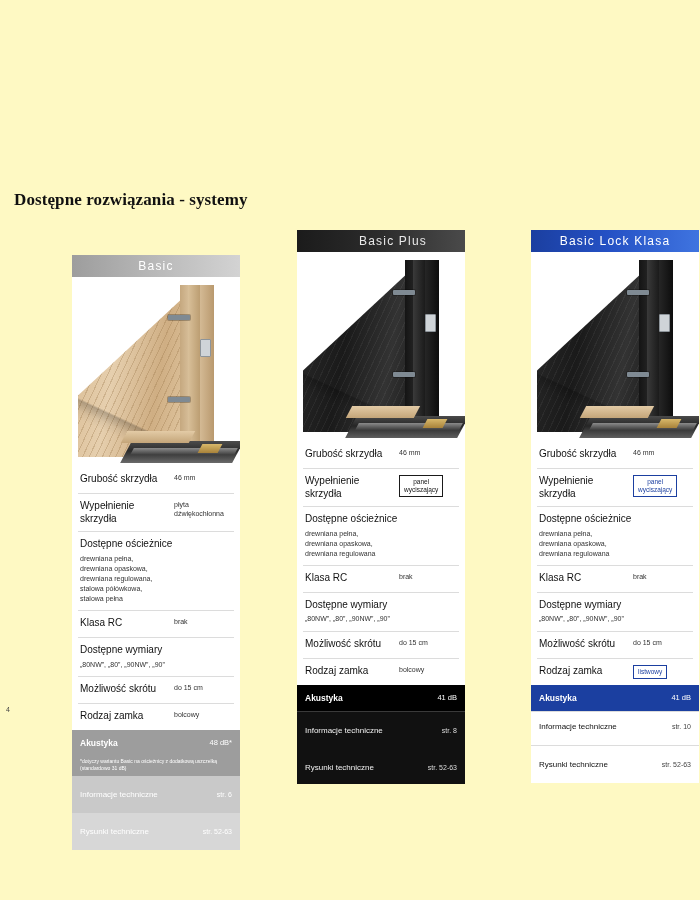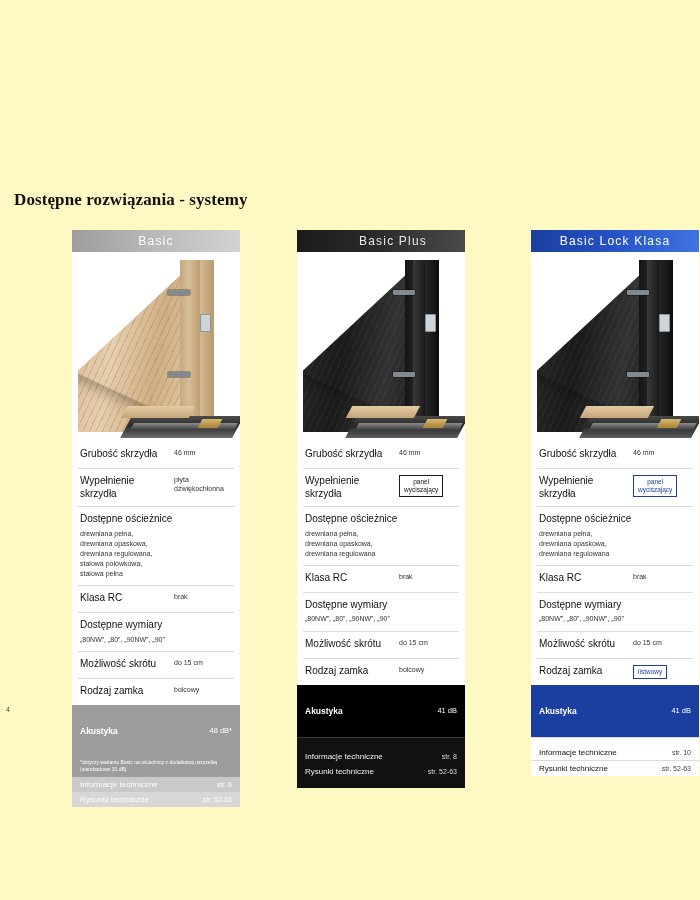--- a/index.html
+++ b/index.html
@@ -53,20 +53,21 @@
     height: 22px;
     line-height: 22px;
     text-align: center;
     font-size: 12px;
     letter-spacing: 1.2px;
     font-weight: normal;
   }
   .hdr-basic {
     background: linear-gradient(to right, #9d9d9d 0%, #b6b6b6 45%, #d3d3d3 100%);
     color: #ffffff;
+    margin-top: 25px;
   }
   .hdr-dark {
     background: linear-gradient(to right, #1b1b1b 0%, #2c2c2c 50%, #4a4a4a 100%);
     color: #e9e9e9;
     padding-left: 24px;
   }
   .hdr-blue {
     background: linear-gradient(to right, #1b3fa0 0%, #2450c4 45%, #3f74e0 100%);
     color: #ffffff;
   }
@@ -260,21 +261,21 @@
     border: 1px solid #1b3fa0;
     color: #1b3fa0;
     background: #ffffff;
   }
 
   
   .band {
     display: flex;
     align-items: center;
     justify-content: space-between;
-    padding: 21px 8px;
+    padding: 8px 8px;
     font-size: 8.5px;
     font-weight: bold;
   }
   .band-grey  { background: #9d9d9d; color: #ffffff; }
   .band-dark  { background: #000000; color: #ffffff; }
   .band-blue  { background: #1b3fa0; color: #ffffff; }
   .band .band-value { font-weight: normal; font-size: 7.5px; }
 
   .band-note {
     font-size: 5px;
@@ -282,21 +283,21 @@
     padding: 2px 8px 5px 8px;
     color: #ffffff;
   }
   .band-note.grey { background: #9d9d9d; }
 
   
   .foot-row {
     display: flex;
     align-items: center;
     justify-content: space-between;
-    padding: 3px 8px;
+    padding: 14px 8px;
     font-size: 8px;
   }
   .foot-grey  { background: #c9c9c9; color: #ffffff; }
   .foot-grey2 { background: #d7d7d7; color: #ffffff; }
   .foot-dark  { background: #111111; color: #f0f0f0; border-top: 1px solid #3a3a3a; }
   .foot-white { background: #ffffff; color: #111111; border-top: 1px solid #dcdcdc; }
   .foot-label { font-weight: normal; }
   .foot-value { font-size: 7px; }
   .foot-dark .foot-value { color: #dddddd; }
   .foot-white .foot-value { color: #444444; }

